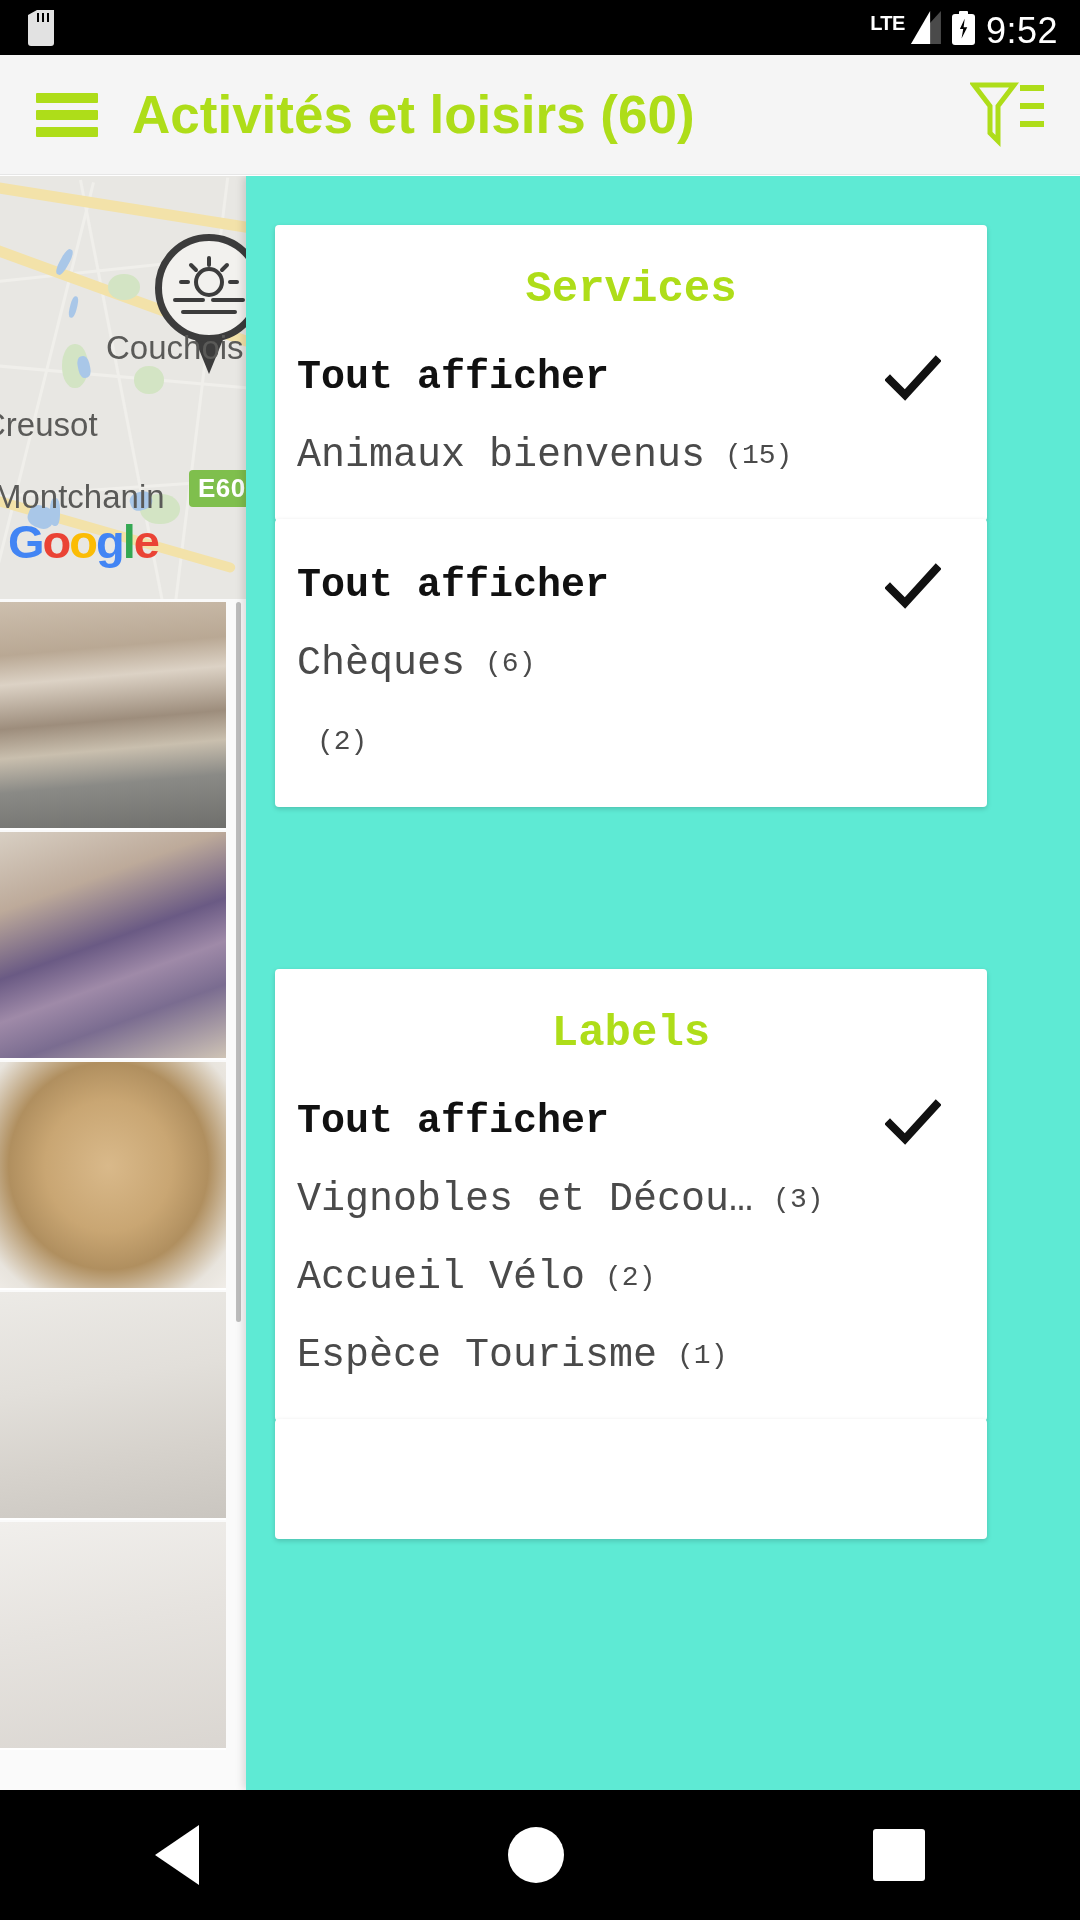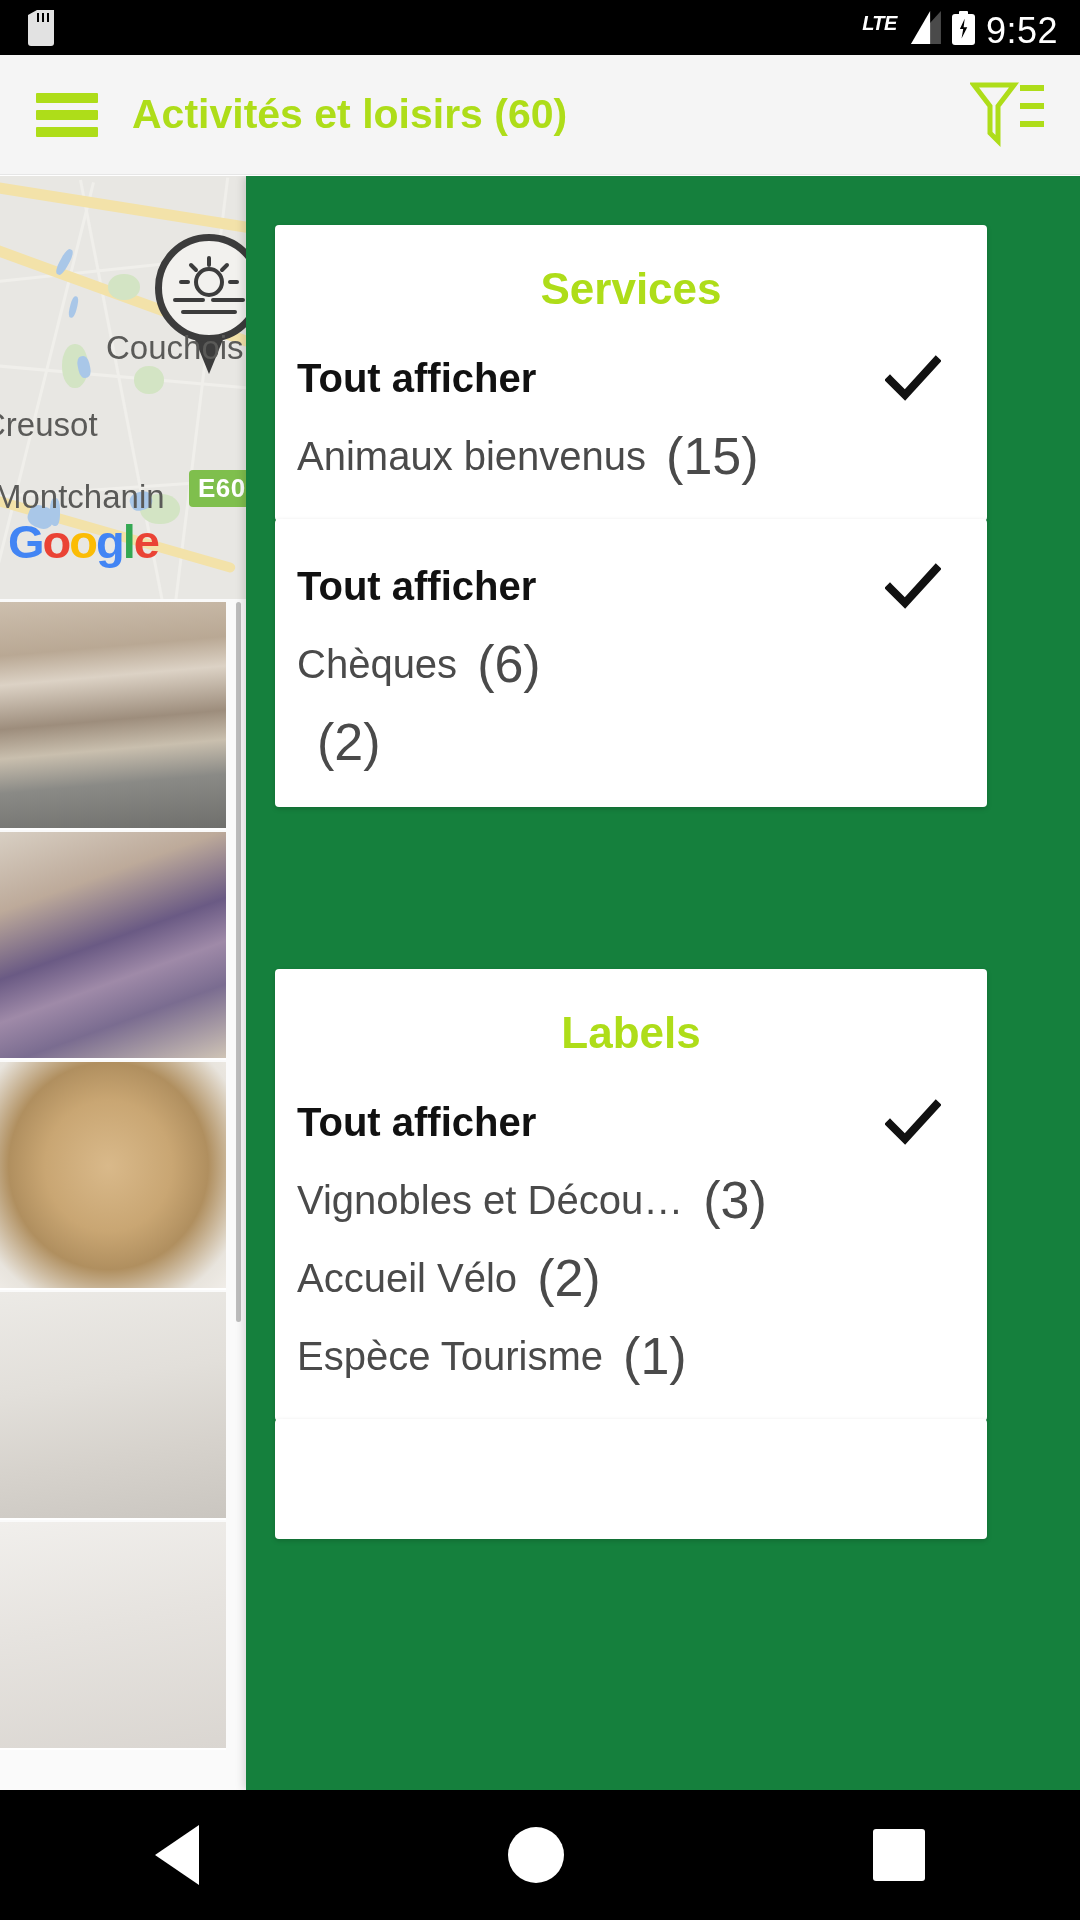--- a/index.html
+++ b/index.html
@@ -25,21 +25,21 @@
   }
   .sd-icon .corner{
     position:absolute; left:0; top:0; width:26px; height:12px;
     background:#e2e2e2;
     clip-path:polygon(0 100%,0 45%,38% 0,100% 0,100% 100%);
   }
   .sd-icon .pins{
     position:absolute; right:3px; top:3px; width:14px; height:9px;
     background:repeating-linear-gradient(to right,#000 0 2px,transparent 2px 5px);
   }
-  .lte-wrap{ display:flex; align-items:flex-end; gap:14px;font-style:italic; }
+  .lte-wrap{ display:flex; align-items:flex-end; gap:6px; }
   .lte-text{ color:#fff; font-size:20px; font-weight:700; line-height:1;
              letter-spacing:-0.5px; transform:translateY(-11px); }
   .signal{ width:30px; height:33px; position:relative; }
   .signal .full{
     position:absolute; inset:0; background:#4a4a4a;
     clip-path:polygon(100% 0,100% 100%,0 100%);
   }
   .signal .lit{
     position:absolute; inset:0; background:#fff;
     clip-path:polygon(64% 0,64% 100%,0 100%);
@@ -66,21 +66,21 @@
     position:absolute; left:0; top:55px; width:1080px; height:120px;
     background:#f5f5f5; display:flex; align-items:center;
     padding:0 34px 0 36px;
     border-bottom:1px solid #e6e6e6;
   }
   .hamburger{ width:62px; height:44px; display:flex; flex-direction:column;
               justify-content:space-between; cursor:pointer; }
   .hamburger span{ display:block; width:62px; height:10px; background:#aedd19;
                    border-radius:1px; }
   .app-title{
-    color:#aedd19; font-size:41px; font-weight:700; line-height:1;
+    color:#aedd19; font-size:53px; font-weight:700; line-height:1;
     margin-left:34px; white-space:nowrap;
   }
   .filter-icon{ margin-left:auto; width:76px; height:72px; position:relative;
                 cursor:pointer; }
 
   
   .content{
     position:absolute; left:0; top:176px; width:1080px; height:1614px;
     background:#fafafa; overflow:hidden;
   }
@@ -144,22 +144,23 @@
   .p5{ top:1346px; height:228px;
        background:linear-gradient(170deg,#f1efec 0%,#e6e3df 45%,#dad6d1 100%); }
   .photo-scrollbar{
     position:absolute; left:236px; top:426px; width:5px; height:720px;
     background:#bdbdbd; border-radius:3px;
   }
 
   
   .drawer{
     position:absolute; left:246px; top:0; width:834px; height:1614px;
-    background:#15803d; overflow:hidden;
+    background:#5eead4; overflow:hidden;
     box-shadow:-3px 0 8px rgba(0,0,0,.13);
+    font-family:Liberation Mono, monospace;
   }
   .card{
     position:absolute; left:29px; width:712px;
     background:#fff; border-radius:4px;
     box-shadow:0 2px 5px rgba(0,0,0,.17);
   }
   .card-title{
     color:#aedd19; font-size:44px; font-weight:700;
     text-align:center; line-height:1;
     padding:42px 40px 0;
@@ -168,21 +169,21 @@
     display:flex; align-items:center;
     padding:0 46px 0 22px; height:78px;
     position:relative;
   }
   .row-all{ margin-top:28px; }
   .row-label{
     color:#4a4a4a; font-size:40px; line-height:1; white-space:nowrap;
   }
   .row-all .row-label{ color:#111; font-weight:700;text-align:right; }
   .row-count{
-    color:#4a4a4a; font-size:52px; line-height:1; margin-left:20px;
+    color:#4a4a4a; font-size:28px; line-height:1; margin-left:20px;
   }
   .check{
     margin-left:auto; width:56px; height:56px; position:relative;
   }
   .check svg{ display:block; }
 
   
   .navbar{
     position:absolute; left:0; bottom:0; width:1080px; height:130px;
     background:#000; display:flex; align-items:center;

